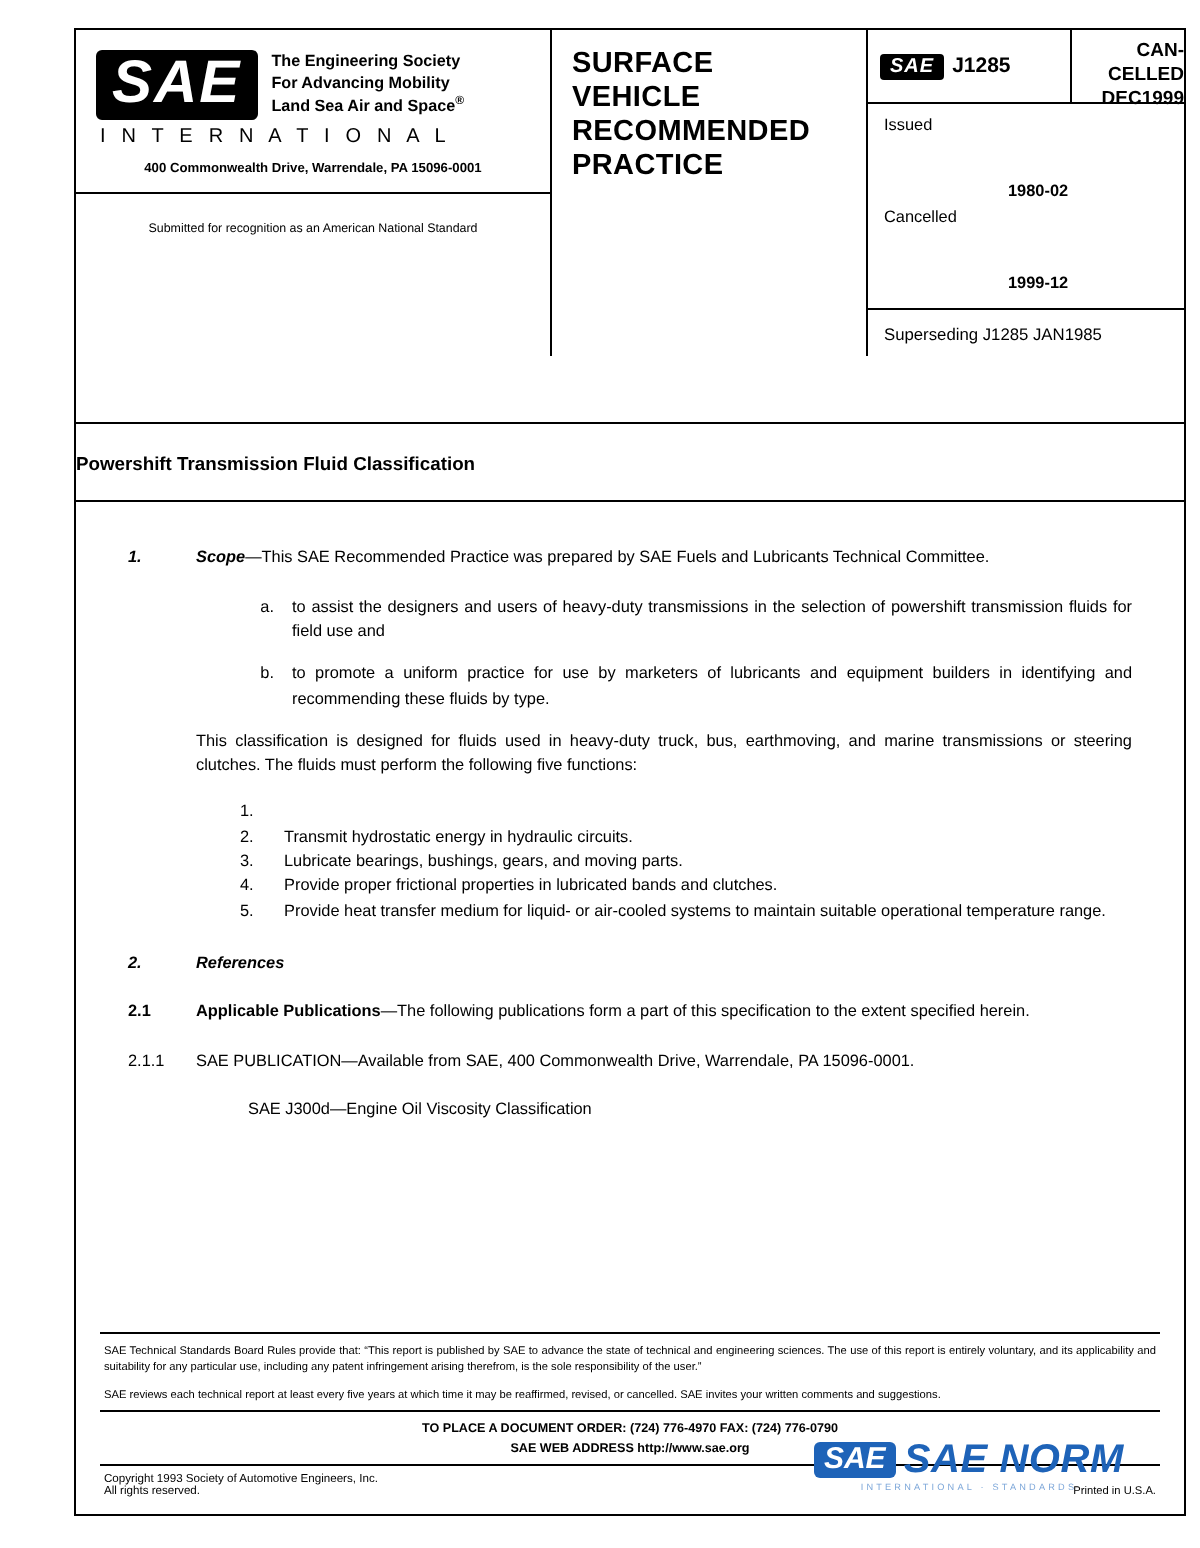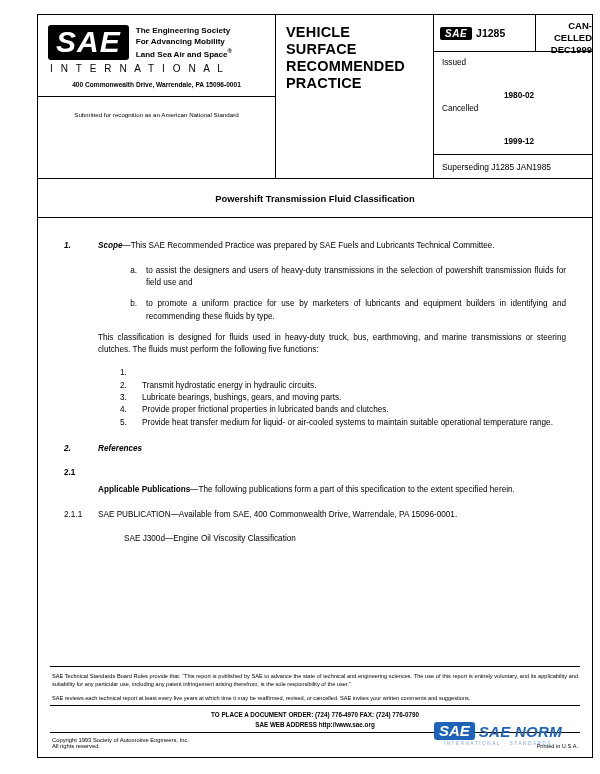--- a/index.html
+++ b/index.html
@@ -170,25 +170,25 @@
     padding: 7px 6px 6px 8px;
     font-size: 8.4px;
     color: #000;
     flex: 1;
   }
 
   
   .title-band {
     border-top: 1px solid #000;
     border-bottom: 1px solid #000;
-    text-align: center;
     padding: 14px 0 13px 0;
     font-size: 9.4px;
     font-weight: bold;
     color: #000;
+    margin-top: 33px;
   }
 
   
   .body {
     padding: 22px 26px 0 26px;
     font-size: 8.2px;
     color: #000;
     line-height: 1.5;
   }
   .sec {
@@ -241,21 +241,21 @@
     font-weight: bold;
     font-style: italic;
   }
   .hdr-sec .txt { font-weight: bold; font-style: italic; }
 
   .sub {
     display: flex;
     margin-bottom: 12px;
   }
   .sub .no { width: 34px; flex: 0 0 34px; font-weight: bold; }
-  .sub .txt { flex: 1; text-align: justify; margin-top: 17px; }
+  .sub .txt { flex: 1; text-align: justify; }
   .subsub {
     display: flex;
     margin-bottom: 12px;
   }
   .subsub .no { width: 34px; flex: 0 0 34px; }
   .subsub .txt { flex: 1; }
   .j300 { padding-left: 60px; margin-bottom: 12px; }
 
   
   .footer {
@@ -321,21 +321,21 @@
     font-weight: bold;
     font-style: italic;
     font-size: 15px;
     padding: 1px 5px 2px 5px;
     border-radius: 3px;
   }
   .wm-norm {
     color: #1e63b8;
     font-weight: bold;
     font-style: italic;
-    font-size: 15px;
+    font-size: 20px;
     letter-spacing: .3px;
   }
   .wm-sub {
     color: #7da7d9;
     font-size: 4.6px;
     letter-spacing: 1.6px;
     margin-top: 2px;
   }
 </style>
 </head>
@@ -356,22 +356,22 @@
           </div>
         </div>
         <div class="intl">I N T E R N A T I O N A L</div>
         <div class="addr">400 Commonwealth Drive, Warrendale, PA 15096-0001</div>
         <div class="subm-wrap">
           <div class="submitted">Submitted for recognition as an American National Standard</div>
         </div>
       </div>
 
       <div class="hdr-mid">
+        <div class="t">SURFACE</div>
         <div class="t">VEHICLE</div>
-        <div class="t">SURFACE</div>
         <div class="t">RECOMMENDED</div>
         <div class="t">PRACTICE</div>
       </div>
 
       <div class="hdr-right">
         <div class="hr-top">
           <div class="hr-num">
             <span class="mini-logo">SAE</span>
             <span class="num">J1285</span>
           </div>

